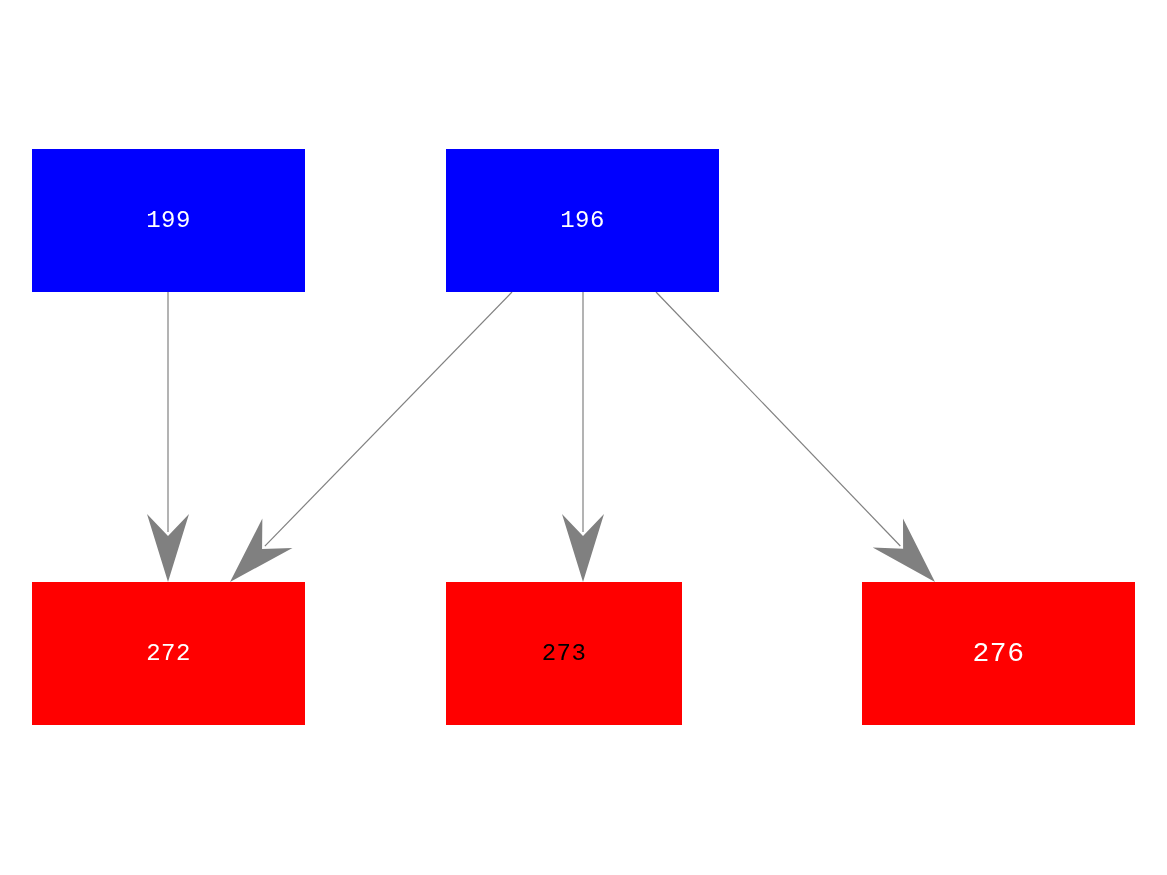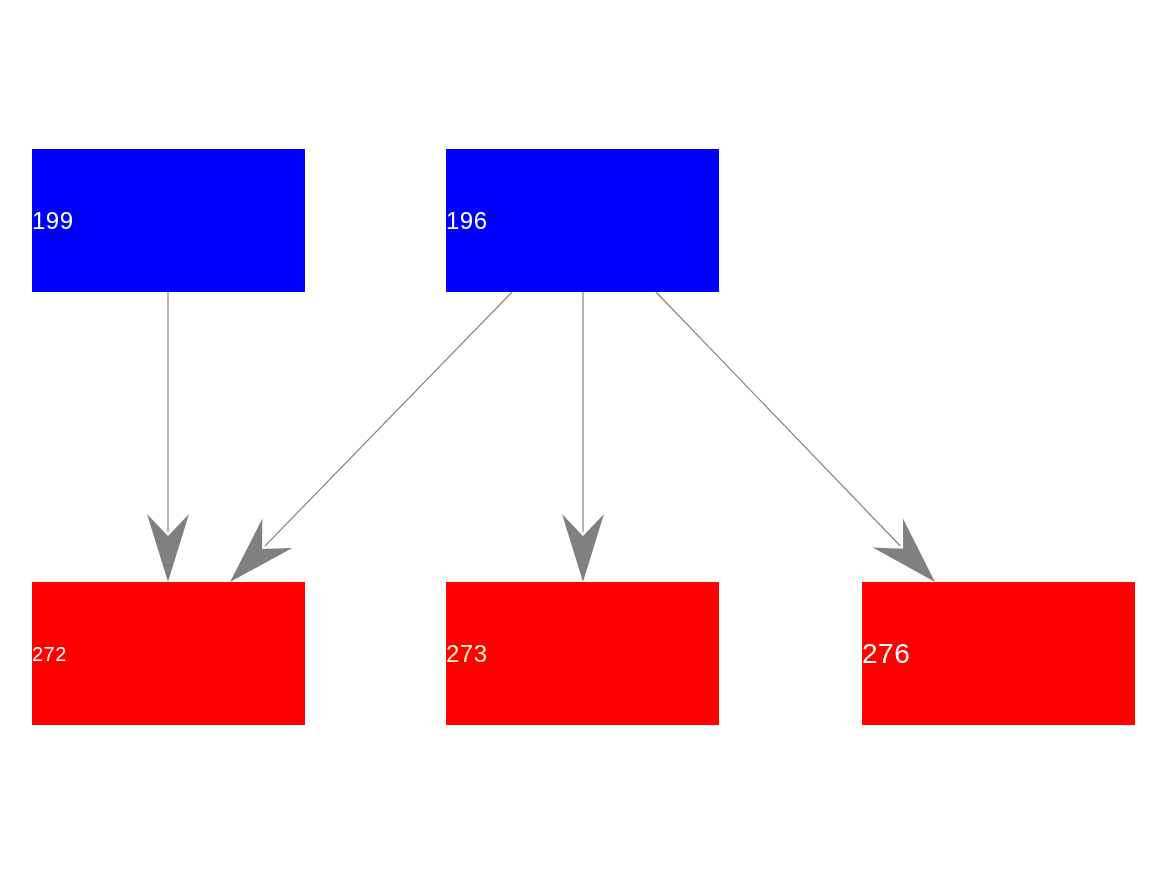--- a/index.html
+++ b/index.html
@@ -26,23 +26,24 @@
     left: 0;
     top: 0;
     width: 1167px;
     height: 875px;
   }
   .node-box {
     position: absolute;
     box-sizing: border-box;
     display: flex;
     align-items: center;
+    justify-content: center;
     color: #ffffff;
     font-size: 24px;
-    font-family: Liberation Sans, sans-serif;
+    font-family: Liberation Mono, monospace;
     line-height: 1;
     letter-spacing: 0.5px;
     user-select: none;
   }
   .edge-line {
     fill: none;
     stroke-width: 1.2;
   }
   .arrow-head {
     stroke: none;
@@ -68,24 +69,24 @@
       </g>
   </svg>
 
   <div id="nodes-layer">
       <div class="node-box" style="left: 32px; top: 149px; width: 273px; height: 143px; background: rgb(0, 0, 255); color: rgb(255, 255, 255); font-size: 24px;">
         <span>199</span>
       </div>
       <div class="node-box" style="left: 446px; top: 149px; width: 273px; height: 143px; background: rgb(0, 0, 255); color: rgb(255, 255, 255); font-size: 24px;">
         <span>196</span>
       </div>
-      <div class="node-box" style="left: 32px; top: 582px; width: 273px; height: 143px; background: rgb(255, 0, 0); color: rgb(255, 255, 255); font-size: 20px;">
+      <div class="node-box" style="left: 32px; top: 582px; width: 273px; height: 143px; background: rgb(255, 0, 0); color: rgb(255, 255, 255); font-size: 24px;">
         <span>272</span>
       </div>
-      <div class="node-box" style="left: 446px; top: 582px; width: 273px; height: 143px; background: rgb(255, 0, 0); color: #fef9c3; font-size: 24px;">
+      <div class="node-box" style="left: 446px; top: 582px; width: 236px; height: 143px; background: rgb(255, 0, 0); color: #000000; font-size: 24px;">
         <span>273</span>
       </div>
       <div class="node-box" style="left: 862px; top: 582px; width: 273px; height: 143px; background: rgb(255, 0, 0); color: rgb(255, 255, 255); font-size: 28px;">
         <span>276</span>
       </div>
     </div>
 
 </div>
 
 </body></html>

